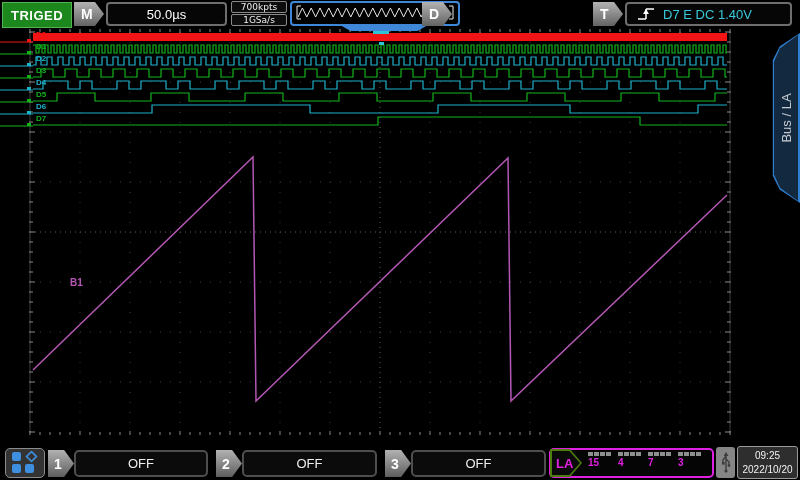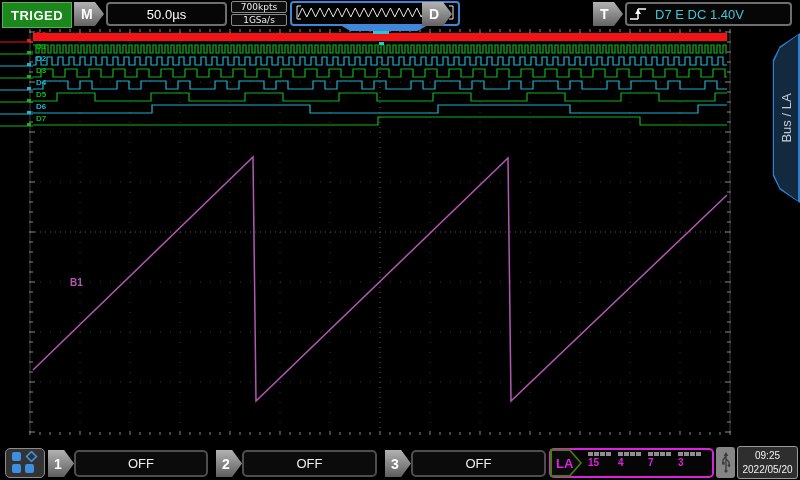--- a/index.html
+++ b/index.html
@@ -372,21 +372,21 @@
     <svg id="preview-svg" width="166" height="21">
         <polyline points="6,14 10.4,5 14.8,14 19.200000000000003,5 23.6,14 28,5 32.400000000000006,14 36.800000000000004,5 41.2,14 45.6,5 50,14 54.400000000000006,5 58.800000000000004,14 63.2,5 67.60000000000001,14 72,5 76.4,14 80.80000000000001,5 85.2,14 89.60000000000001,5 94,14 98.4,5 102.80000000000001,14 107.2,5 111.60000000000001,14 116.00000000000001,5 120.4,14 124.80000000000001,5 129.20000000000002,14 133.60000000000002,5 138,14 142.4,5 146.8,14 151.20000000000002,5 155.60000000000002,14" stroke="#e8e8e8" fill="none"></polyline>
         <path d="M9 3 H5 V16 H9 M157 3 H161 V16 H157" stroke="#e8e8e8" fill="none"></path>
       </svg>
   </div>
   <div class="preview-tab"></div>
 
   <div class="badge" style="left:422px;width:30px;">D</div>
 
   <div class="badge" style="left:593px;width:30px;">T</div>
-  <div class="valbox" style="left:625px;width:167px;justify-content:flex-start;">
+  <div class="valbox" style="left:625px;width:167px;justify-content:flex-start;padding-left:8px;">
     <svg width="22" height="18">
       <path d="M3 14 H11 M11 14 V4 M11 4 H19" stroke="#fff" stroke-width="1.5" fill="none"></path>
       <path d="M8 9 L14 9 L11 4 Z" fill="#fff"></path>
     </svg>
     <span class="trig-text">D7 E DC 1.40V</span>
   </div>
 
   <div class="side-tab">
     <div class="side-tab-inner"></div>
     <span class="side-tab-label">Bus / LA</span>
@@ -459,16 +459,16 @@
       <path d="M7 20 V3 M7 5 L4 9 V11 M7 8 L10 11 V13" stroke="#3c3c3c" stroke-width="1.4" fill="none"></path>
       <path d="M7 1 L4.6 5 H9.4 Z" fill="#3c3c3c"></path>
       <rect x="3" y="11" width="2.6" height="2.6" fill="#3c3c3c"></rect>
       <circle cx="10" cy="14.5" r="1.4" fill="#3c3c3c"></circle>
       <circle cx="7" cy="20" r="1.6" fill="#3c3c3c"></circle>
     </svg>
   </div>
 
   <div class="clock">
     <span>09:25</span>
-    <span>2022/05/20</span>
+    <span>2022/10/20</span>
   </div>
 
 </div>
 
 </body></html>

